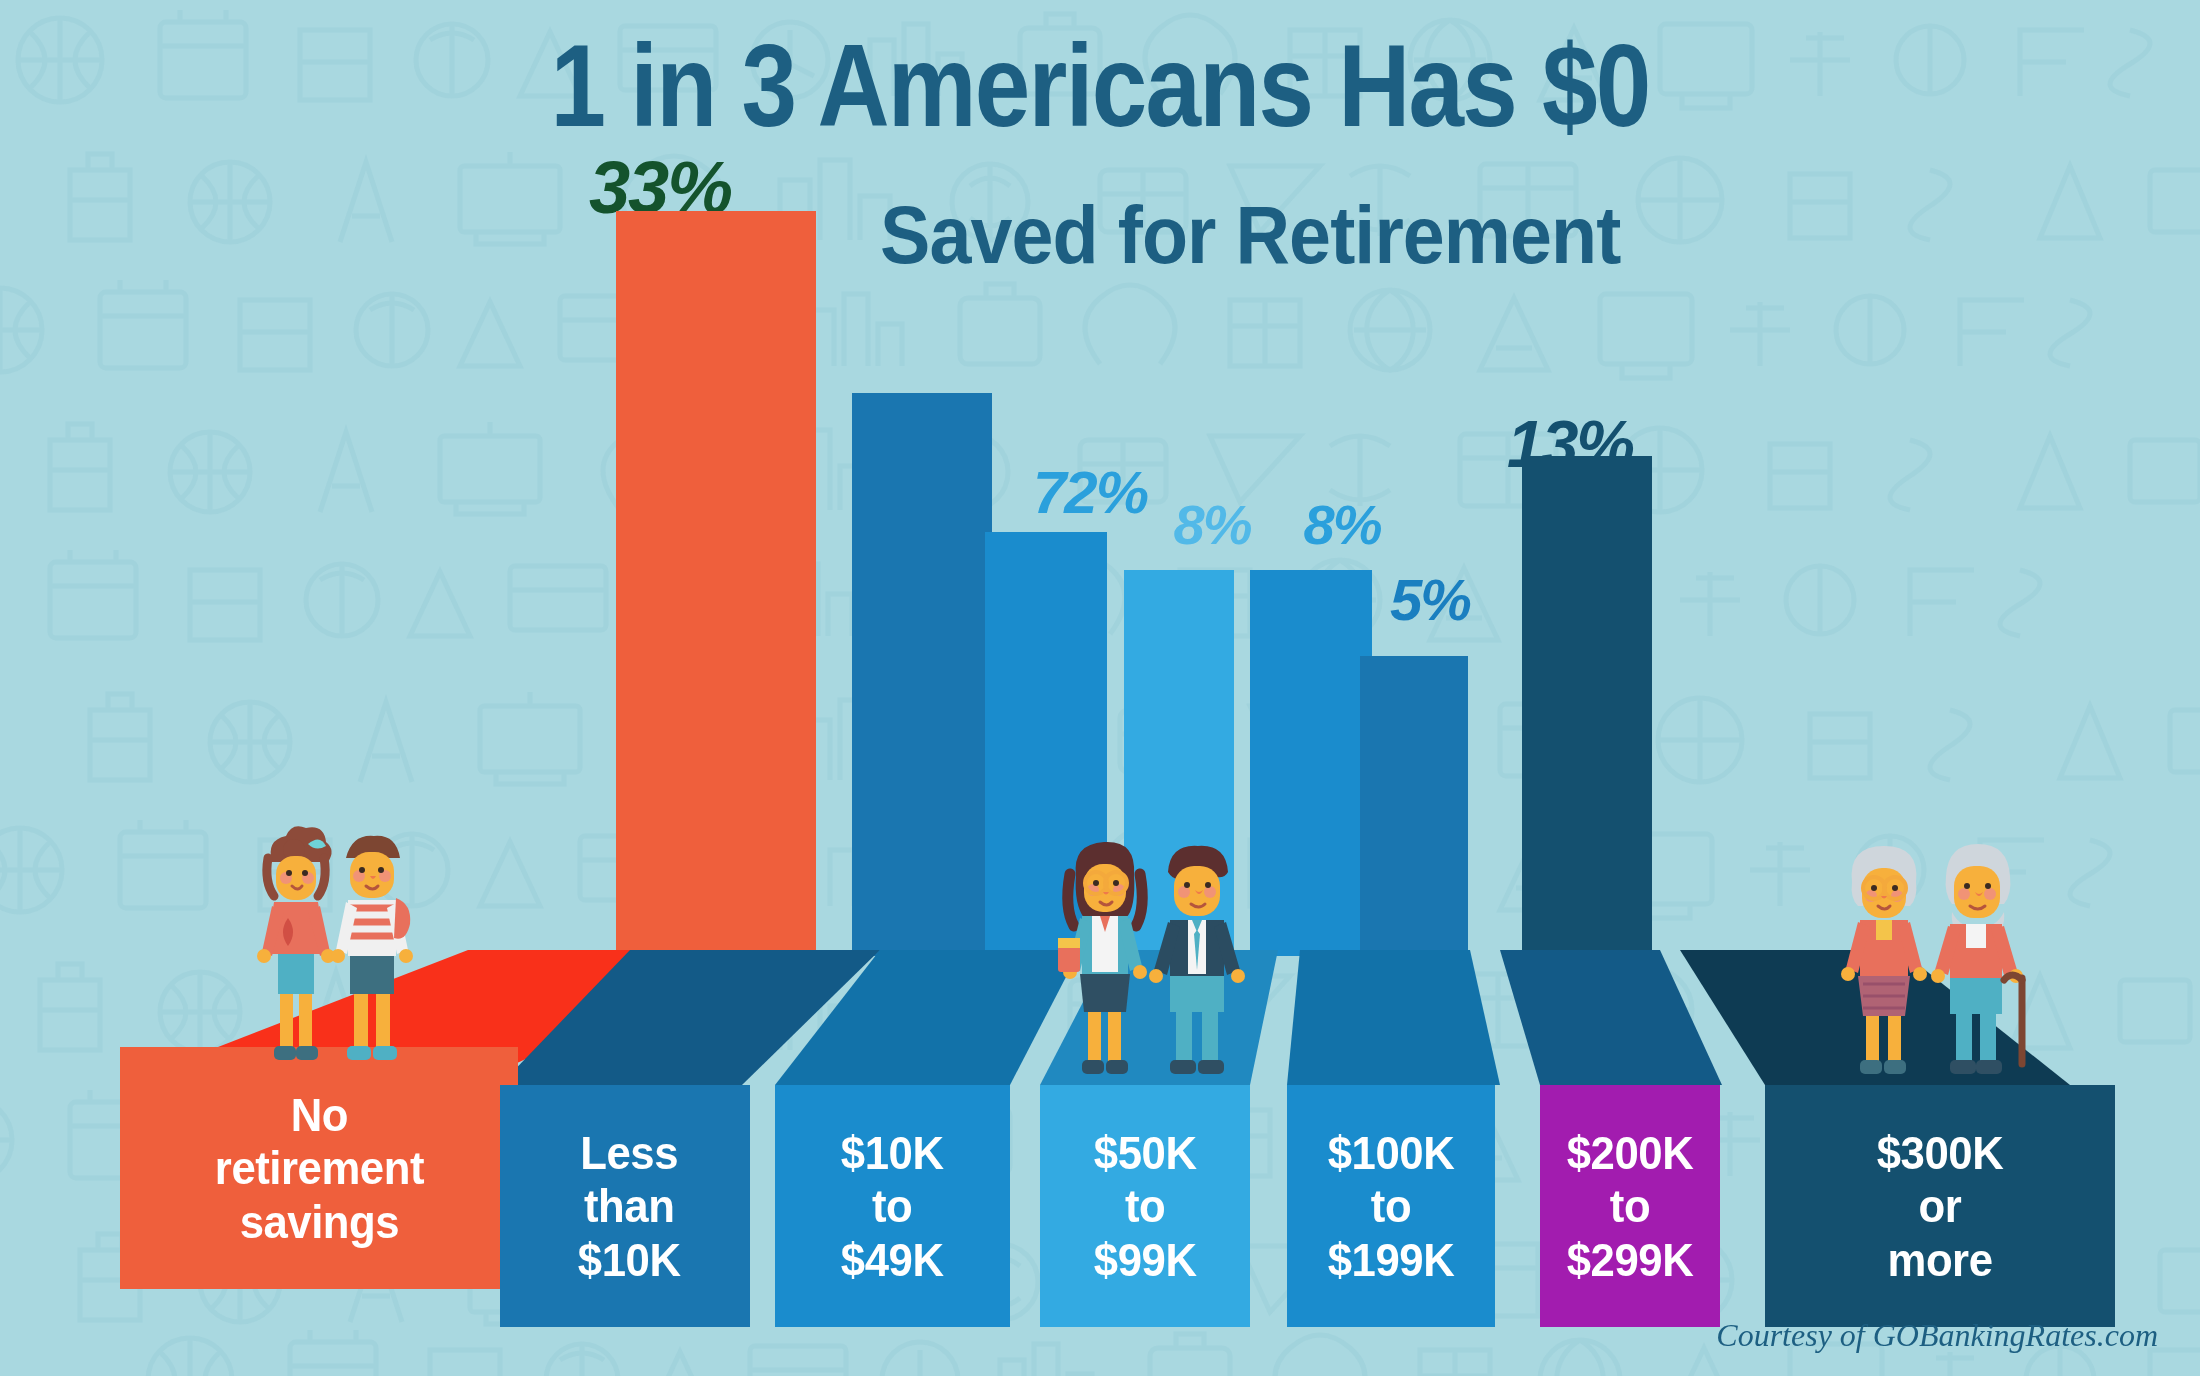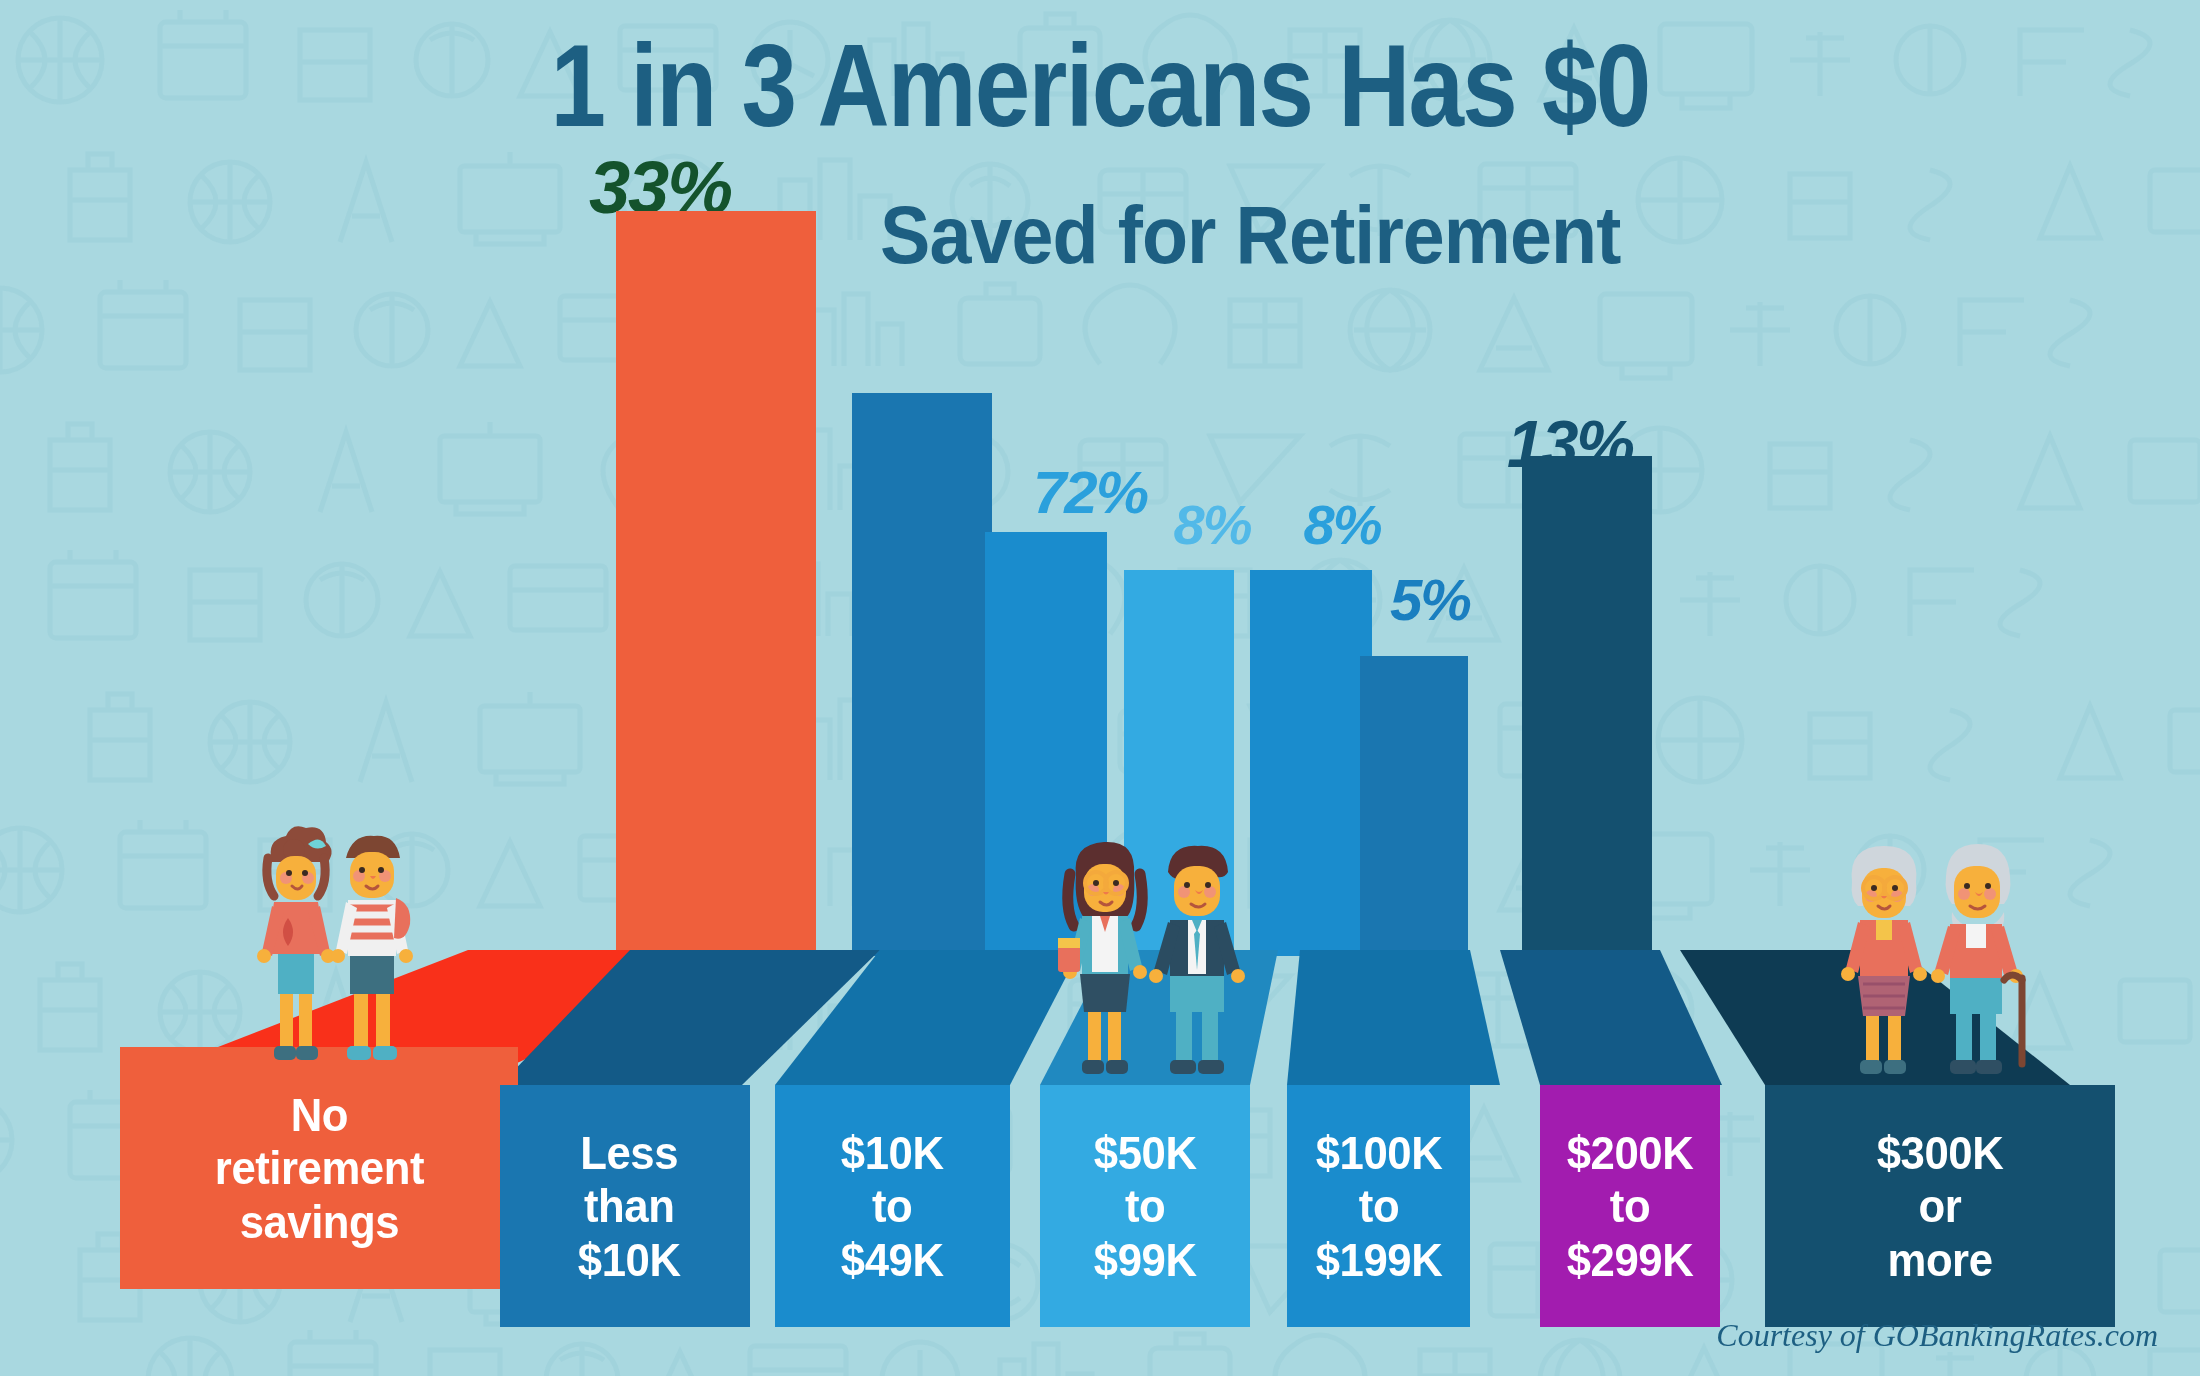--- a/index.html
+++ b/index.html
@@ -215,21 +215,21 @@
     </div>
 
     <div class="podium-front" style="left:1040px;top:1085px;width:210px;height:242px;background:#33aae2;">
       <div class="podium-label">
         <div>$50K</div>
         <div>to</div>
         <div>$99K</div>
       </div>
     </div>
 
-    <div class="podium-front" style="left:1287px;top:1085px;width:183px;height:242px;background:#1a8ccd;">
+    <div class="podium-front" style="left:1287px;top:1085px;width:208px;height:242px;background:#1a8ccd;">
       <div class="podium-label">
         <div>$100K</div>
         <div>to</div>
         <div>$199K</div>
       </div>
     </div>
 
     <div class="podium-front" style="left:1540px;top:1085px;width:180px;height:242px;background:#a21caf;">
       <div class="podium-label">
         <div>$200K</div>

